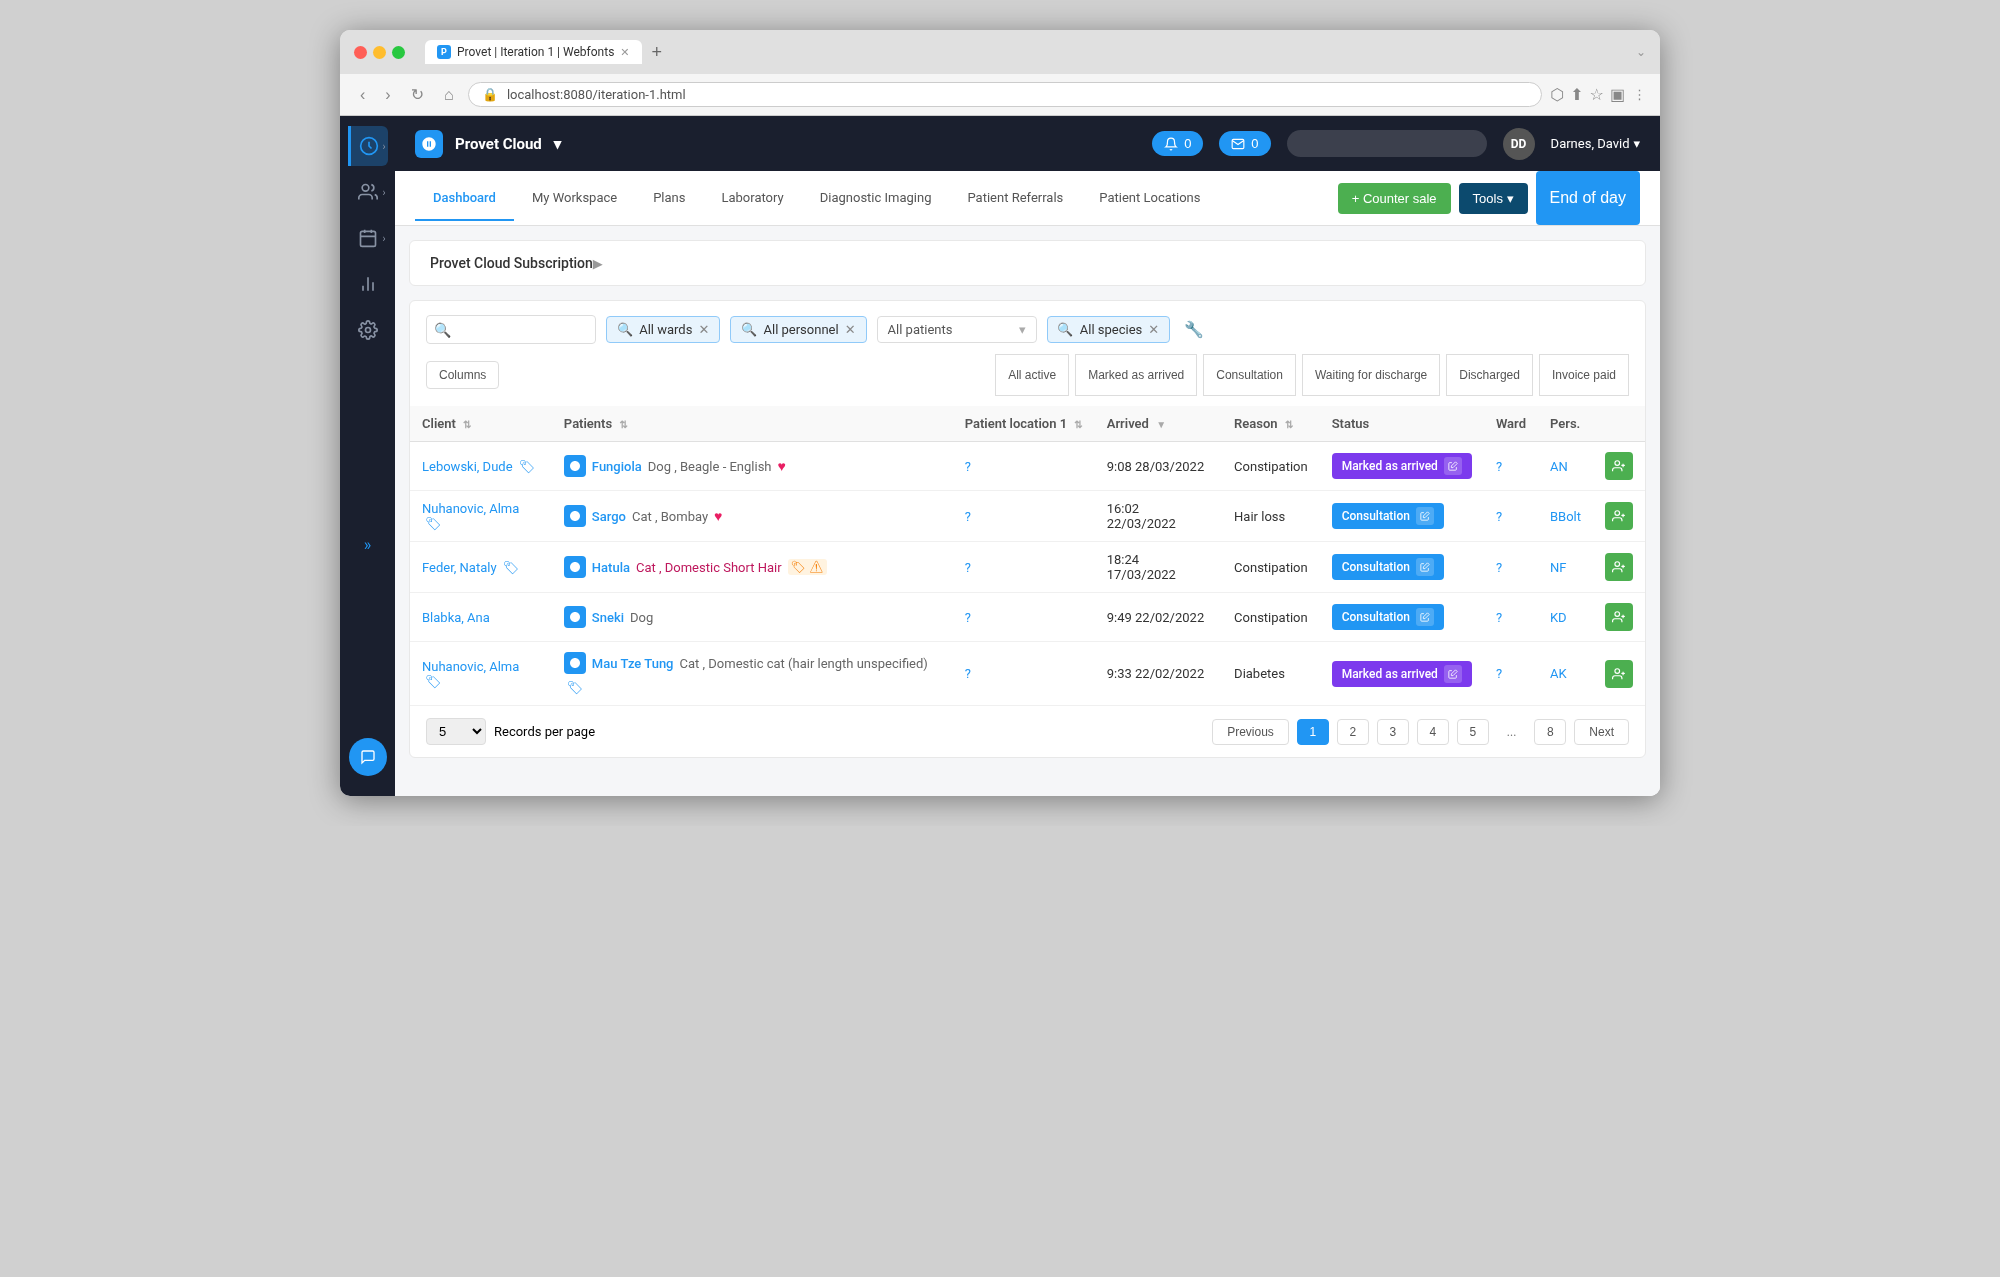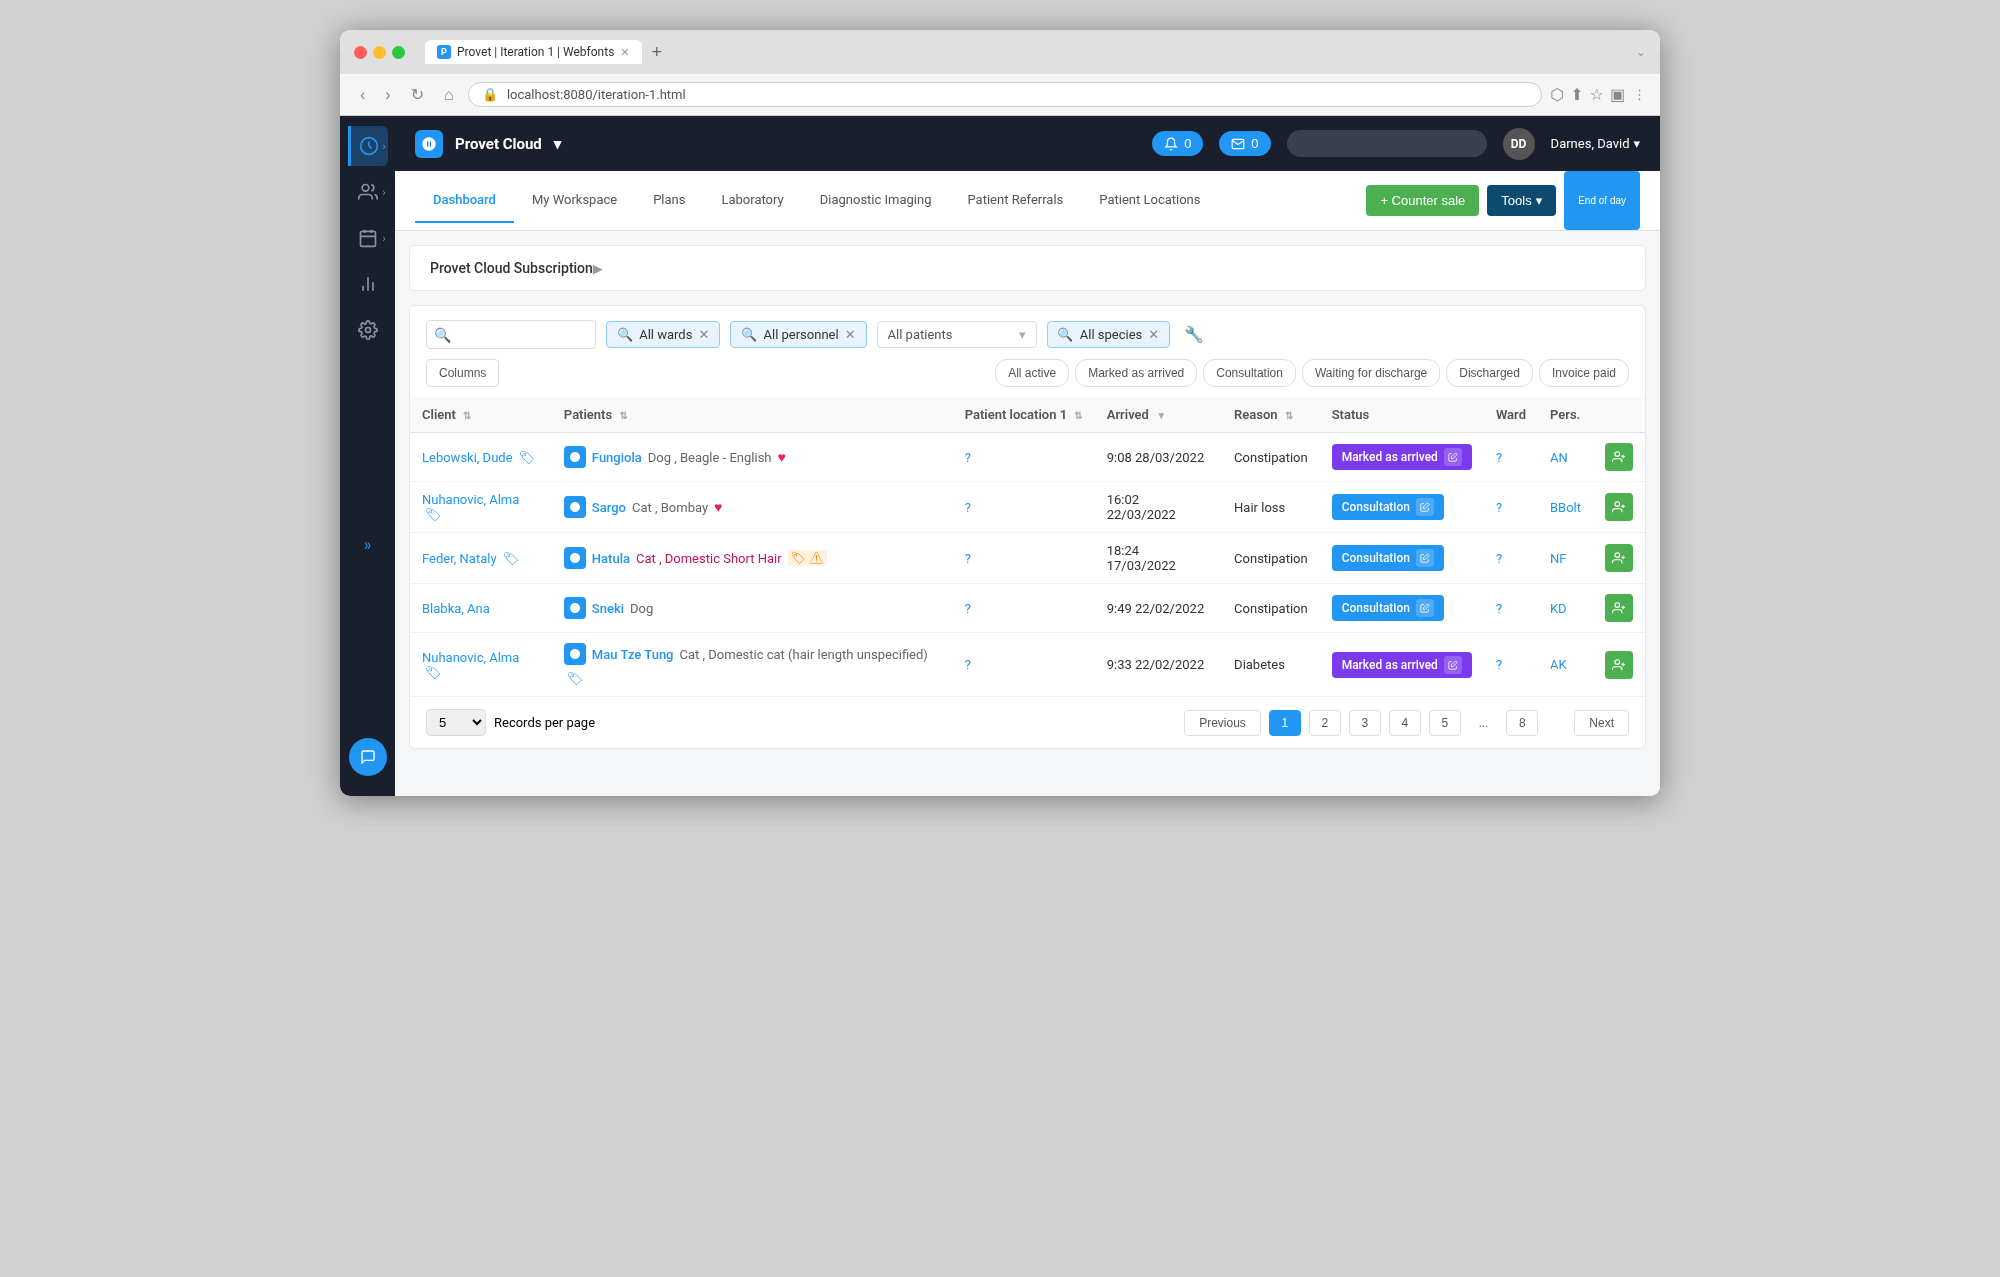--- a/index.html
+++ b/index.html
@@ -52,21 +52,21 @@
     
     .main-content { flex: 1; overflow-y: auto; background: #f5f6f8; }
 
     
     .subnav { background: #fff; display: flex; align-items: center; padding: 0 20px; border-bottom: 1px solid #e0e0e0; gap: 0; }
     .subnav-tab { padding: 14px 18px; font-size: 13px; color: #555; cursor: pointer; border-bottom: 2px solid transparent; white-space: nowrap; }
     .subnav-tab.active { color: #2196F3; border-bottom-color: #2196F3; font-weight: 500; }
     .subnav-actions { margin-left: auto; display: flex; gap: 8px; align-items: center; }
     .btn-counter { background: #4CAF50; color: #fff; border: none; border-radius: 4px; padding: 8px 14px; font-size: 13px; cursor: pointer; }
     .btn-tools { background: #0c4a6e; color: #fff; border: none; border-radius: 4px; padding: 8px 14px; font-size: 13px; cursor: pointer; display: flex; align-items: center; gap: 4px; }
-    .btn-eod { background: #2196F3; color: #fff; border: none; border-radius: 4px; padding: 24px 14px; font-size: 10px; cursor: pointer; font-weight: 500; }
+    .btn-eod { background: #2196F3; color: #fff; border: none; border-radius: 4px; padding: 18px 14px; font-size: 16px; cursor: pointer; font-weight: 500; }
 
     
     .subscription-banner { background: #fff; margin: 14px 14px 0; border-radius: 6px; padding: 14px 20px; display: flex; align-items: center; justify-content: flex-start; border: 1px solid #e8e8e8; }
     .subscription-banner-title { font-size: 14px; color: #333; font-weight: 500; }
 
     
     .section { background: #fff; margin: 14px 14px 0; border-radius: 6px; border: 1px solid #e8e8e8; overflow: hidden; }
     .section-header { background: #4CAF50; padding: 12px 20px; }
     .section-header h2 { color: #fff; font-size: 15px; font-weight: 600; }
 
@@ -74,21 +74,21 @@
     .filters { padding: 14px 16px 10px; display: flex; align-items: center; gap: 10px; flex-wrap: wrap; }
     .filter-input { border: 1px solid #ddd; border-radius: 4px; padding: 6px 10px; font-size: 13px; width: 170px; outline: none; color: #555; }
     .filter-input::placeholder { color: #aaa; }
     .filter-tag { display: flex; align-items: center; background: #e8f4fd; border: 1px solid #90caf9; border-radius: 4px; padding: 5px 10px; gap: 6px; font-size: 13px; color: #333; }
     .filter-dropdown { display: flex; align-items: center; border: 1px solid #ddd; border-radius: 4px; padding: 5px 10px; gap: 6px; font-size: 13px; color: #555; background: #fff; cursor: pointer; min-width: 160px; }
     .filter-species { display: flex; align-items: center; background: #e8f4fd; border: 1px solid #90caf9; border-radius: 4px; padding: 5px 10px; gap: 6px; font-size: 13px; color: #333; }
     .wrench-icon { color: #888; font-size: 16px; cursor: pointer; margin-left: 4px; }
 
     
     .status-buttons { padding: 0 16px 10px; display: flex; align-items: center; gap: 6px; flex-wrap: wrap; }
-    .status-btn { border: 1px solid #ddd; background: #fff; border-radius: 12px; padding: 6px 12px; font-size: 12px; cursor: pointer; color: #555; }
+    .status-btn { border: 1px solid #ddd; background: #fff; border-radius: 0; padding: 13px 12px; font-size: 12px; cursor: pointer; color: #555; }
     .btn-columns { border: 1px solid #ddd; background: #fff; border-radius: 4px; padding: 6px 12px; font-size: 12px; cursor: pointer; color: #555; margin-right: auto; }
 
     
     .table-wrapper { overflow-x: auto; }
     table { width: 100%; border-collapse: collapse; font-size: 13px; }
     thead th { background: #f9f9f9; padding: 10px 12px; text-align: left; color: #555; font-weight: 600; border-bottom: 1px solid #e0e0e0; white-space: nowrap; }
     thead th .sort-icon { font-size: 10px; color: #aaa; margin-left: 4px; }
     tbody tr { border-bottom: 1px solid #f0f0f0; }
     tbody td { padding: 10px 12px; vertical-align: middle; color: #333; }
     .client-link { color: #2196F3; text-decoration: none; cursor: pointer; }
@@ -104,21 +104,21 @@
     .badge-icon { width: 18px; height: 18px; background: rgba(255,255,255,0.2); border-radius: 3px; display: flex; align-items: center; justify-content: center; font-size: 11px; }
     .action-btn { width: 28px; height: 28px; background: #4CAF50; border-radius: 4px; display: flex; align-items: center; justify-content: center; color: #fff; font-size: 16px; cursor: pointer; }
     .client-tag { color: #2196F3; font-size: 13px; margin-left: 3px; }
 
     
     .pagination { padding: 12px 16px; display: flex; align-items: center; gap: 8px; justify-content: flex-end; }
     .records-per-page { display: flex; align-items: center; gap: 8px; margin-right: auto; }
     .records-select { border: 1px solid #ddd; border-radius: 4px; padding: 4px 8px; font-size: 13px; }
     .page-btn { border: 1px solid #ddd; background: #fff; border-radius: 4px; padding: 5px 10px; font-size: 12px; cursor: pointer; color: #555; min-width: 32px; text-align: center; }
     .page-btn.active { background: #2196F3; color: #fff; border-color: #2196F3; }
-    .page-btn.nav { padding: 5px 14px; margin-left: 28px; }
+    .page-btn.nav { padding: 5px 14px; }
     .page-info { font-size: 12px; color: #777; padding: 0 10px; }
 
     
     .table-footer { padding: 8px 16px 14px; font-size: 12px; color: #777; }
 
     
     .main-content::-webkit-scrollbar { width: 6px; }
     .main-content::-webkit-scrollbar-track { background: #f0f0f0; }
     .main-content::-webkit-scrollbar-thumb { background: #bbb; border-radius: 3px; }
   </style>

